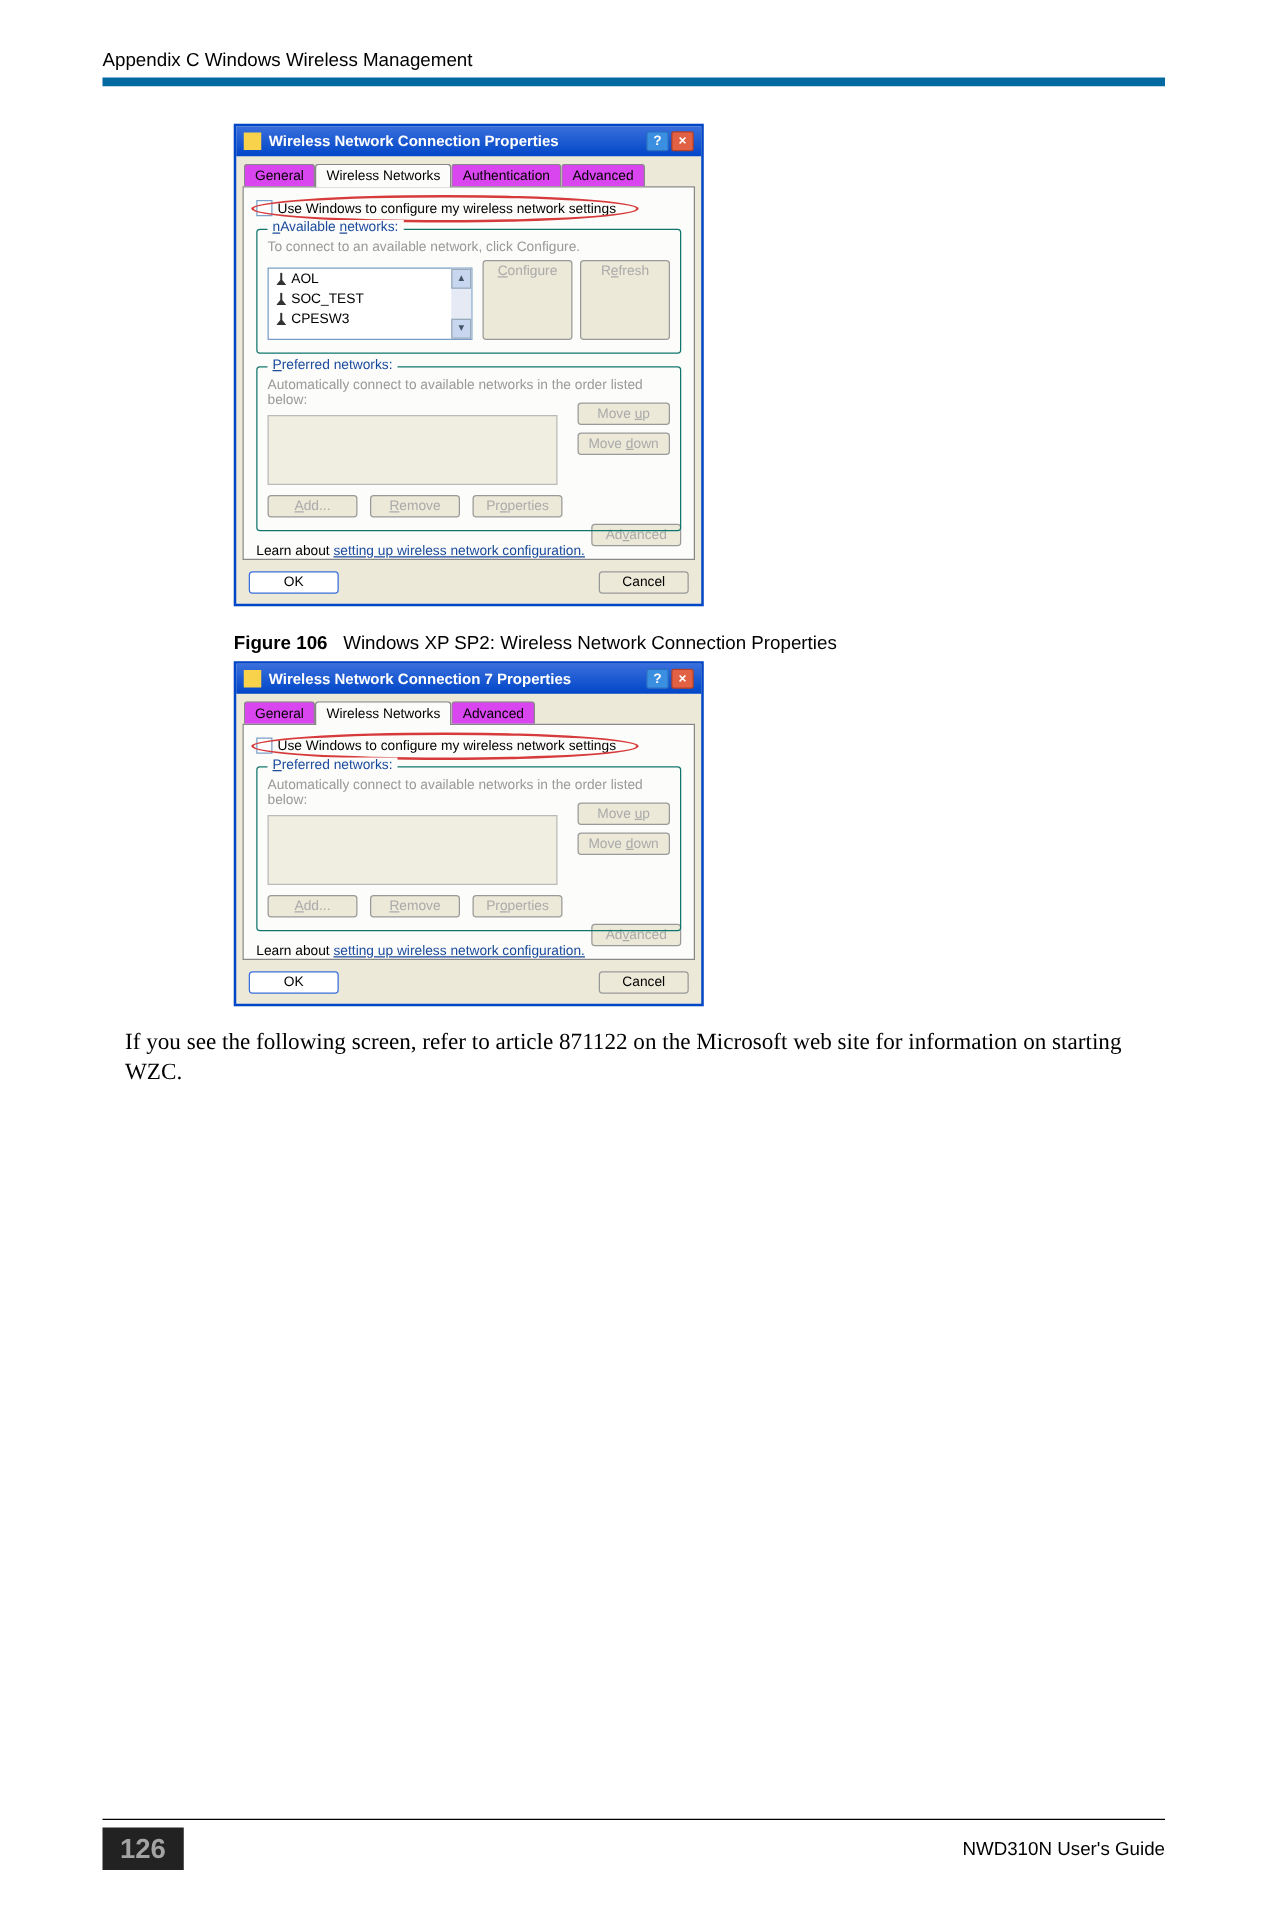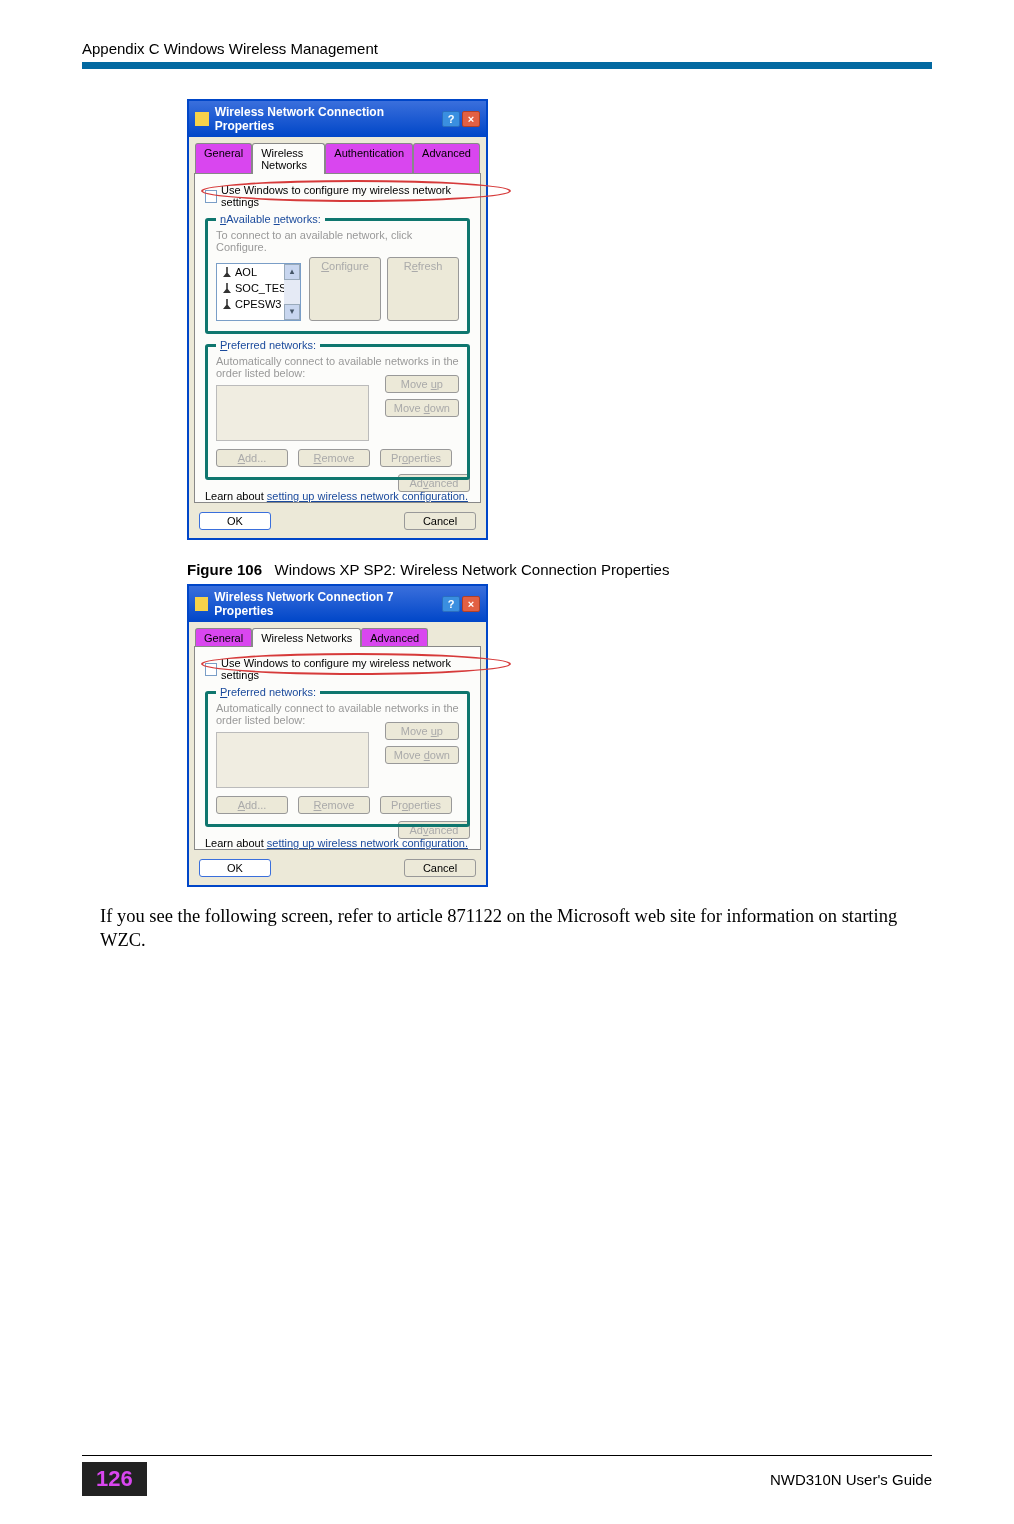--- a/index.html
+++ b/index.html
@@ -2,55 +2,55 @@
 <html><head>
 <meta charset="utf-8">
 <style>
 *{box-sizing:border-box;margin:0;padding:0}
 body{width:1014px;height:1524px;background:#fff;font-family:Arial,sans-serif;position:relative;color:#000}
 .page{padding:40px 82px 0}
 .hdr-line{border-bottom:7px solid #0369a1;padding-bottom:4px;margin-bottom:30px}
 .hdr-txt{font-size:15px}
 .fig-cap{font-size:15px;margin:10px 0 6px 105px}
 .fig-num{font-weight:bold}
-.win{width:301px;margin-left:105px;border:2px solid #0046c8;background:#ece9d8;font-family:Tahoma,Arial,sans-serif;font-size:11px;color:#000}
+.win{width:376px;margin-left:105px;border:2px solid #0046c8;background:#ece9d8;font-family:Tahoma,Arial,sans-serif;font-size:11px;color:#000}
 .titlebar{background:linear-gradient(#3a6fdc,#0046c8);color:#fff;font-weight:bold;padding:4px 6px;display:flex;align-items:center;font-size:12px}
 .tb-ico{width:14px;height:14px;background:#f7d24a;margin-right:6px;display:inline-block}
 .tb-btns{margin-left:auto;display:flex;gap:2px}
 .sq{width:18px;height:16px;font-size:11px;display:flex;align-items:center;justify-content:center;border-radius:2px}
 .help-b{background:#3a8fe0;color:#fff;border:1px solid #2a6ec0}
 .close-b{background:#e26043;color:#fff;border:1px solid #b04028}
 .tabrow{display:flex;padding:6px 6px 0 6px;gap:0}
 .tab{background:#d946ef;border:1px solid #888;border-bottom:none;padding:3px 8px;font-size:11px;border-radius:3px 3px 0 0;cursor:pointer}
 .tab.active{background:#fcfcfa;position:relative;z-index:2}
 .tabbody{background:#fcfcfa;border:1px solid #888;margin:0 5px;padding:8px 10px 10px;position:relative;top:-1px}
 .chkrow{display:flex;align-items:center;gap:4px;margin:2px 0 10px;position:relative}
 .chk{width:13px;height:13px;border:1px solid #7a9ec7;background:#fff}
 .oval{position:absolute;border:2px solid #d63a3a;border-radius:50%/50%;width:310px;height:22px;left:-4px;top:-4px;pointer-events:none}
-.grp{border:3px solid #0f766e;border-radius:3px;padding:8px 8px 10px;margin-bottom:10px;position:relative}
+.grp{border:1px solid #0f766e;border-radius:3px;padding:8px 8px 10px;margin-bottom:10px;position:relative}
 .grp-lbl{position:absolute;top:-8px;left:8px;background:#fcfcfa;padding:0 4px;color:#1a4a9c;font-size:11px}
 .gray{color:#999}
 .listbox{border:1px solid #7a9ec7;background:#fff;height:58px;margin-top:6px;position:relative}
 .li{padding:2px 6px;display:flex;align-items:center;gap:4px}
 .ant{width:8px;height:10px;display:inline-block;background:#333;clip-path:polygon(40% 0,60% 0,60% 60%,100% 100%,0 100%,40% 60%)}
 .sbar{position:absolute;right:0;top:0;bottom:0;width:16px;background:#e5eaf5;display:flex;flex-direction:column;justify-content:space-between}
 .sbtn{height:16px;background:#c8d6ef;border:1px solid #9ab;font-size:9px;text-align:center;line-height:12px;color:#456}
 .btn{border:1px solid #999;background:#ece9d8;padding:2px 8px;font-size:11px;border-radius:3px;min-width:72px;text-align:center;cursor:pointer}
 .btn.dis{color:#aaa}
 .emptybox{border:1px solid #bbb;background:#f0ede1;height:56px;margin:6px 90px 8px 0}
 .rcol2{position:absolute;right:8px;top:28px;display:flex;flex-direction:column;gap:6px}
 .brow{display:flex;gap:10px;margin-top:6px}
 .learn{margin-top:4px;font-size:11px}
 .link{color:#1a4a9c;text-decoration:underline}
 .advrow{display:flex;justify-content:flex-end;margin-top:-28px}
 .bottom{display:flex;justify-content:space-between;gap:8px;padding:8px 10px}
 .btn.ok{background:#fff;border:1px solid #3a6fdc;min-width:72px}
 .body-txt{font-family:'Times New Roman',serif;font-size:18.5px;margin:18px 0 0 18px;line-height:1.28}
 .ftr{position:absolute;bottom:28px;left:82px;right:82px;border-top:1px solid #000;padding-top:6px;display:flex;justify-content:space-between;align-items:center}
-.pgbox{background:#222;color:#d946ef;font-weight:bold;font-size:22px;padding:4px 14px}
+.pgbox{background:#222;color:#a3a3a3;font-weight:bold;font-size:22px;padding:4px 14px}
 .guide{font-size:15px}
 .underline{text-decoration:underline}
 </style>
 </head>
 <body>
 
 <div class="page">
   <div class="hdr-line"><span class="hdr-txt">Appendix C Windows Wireless Management</span></div>
 
 

